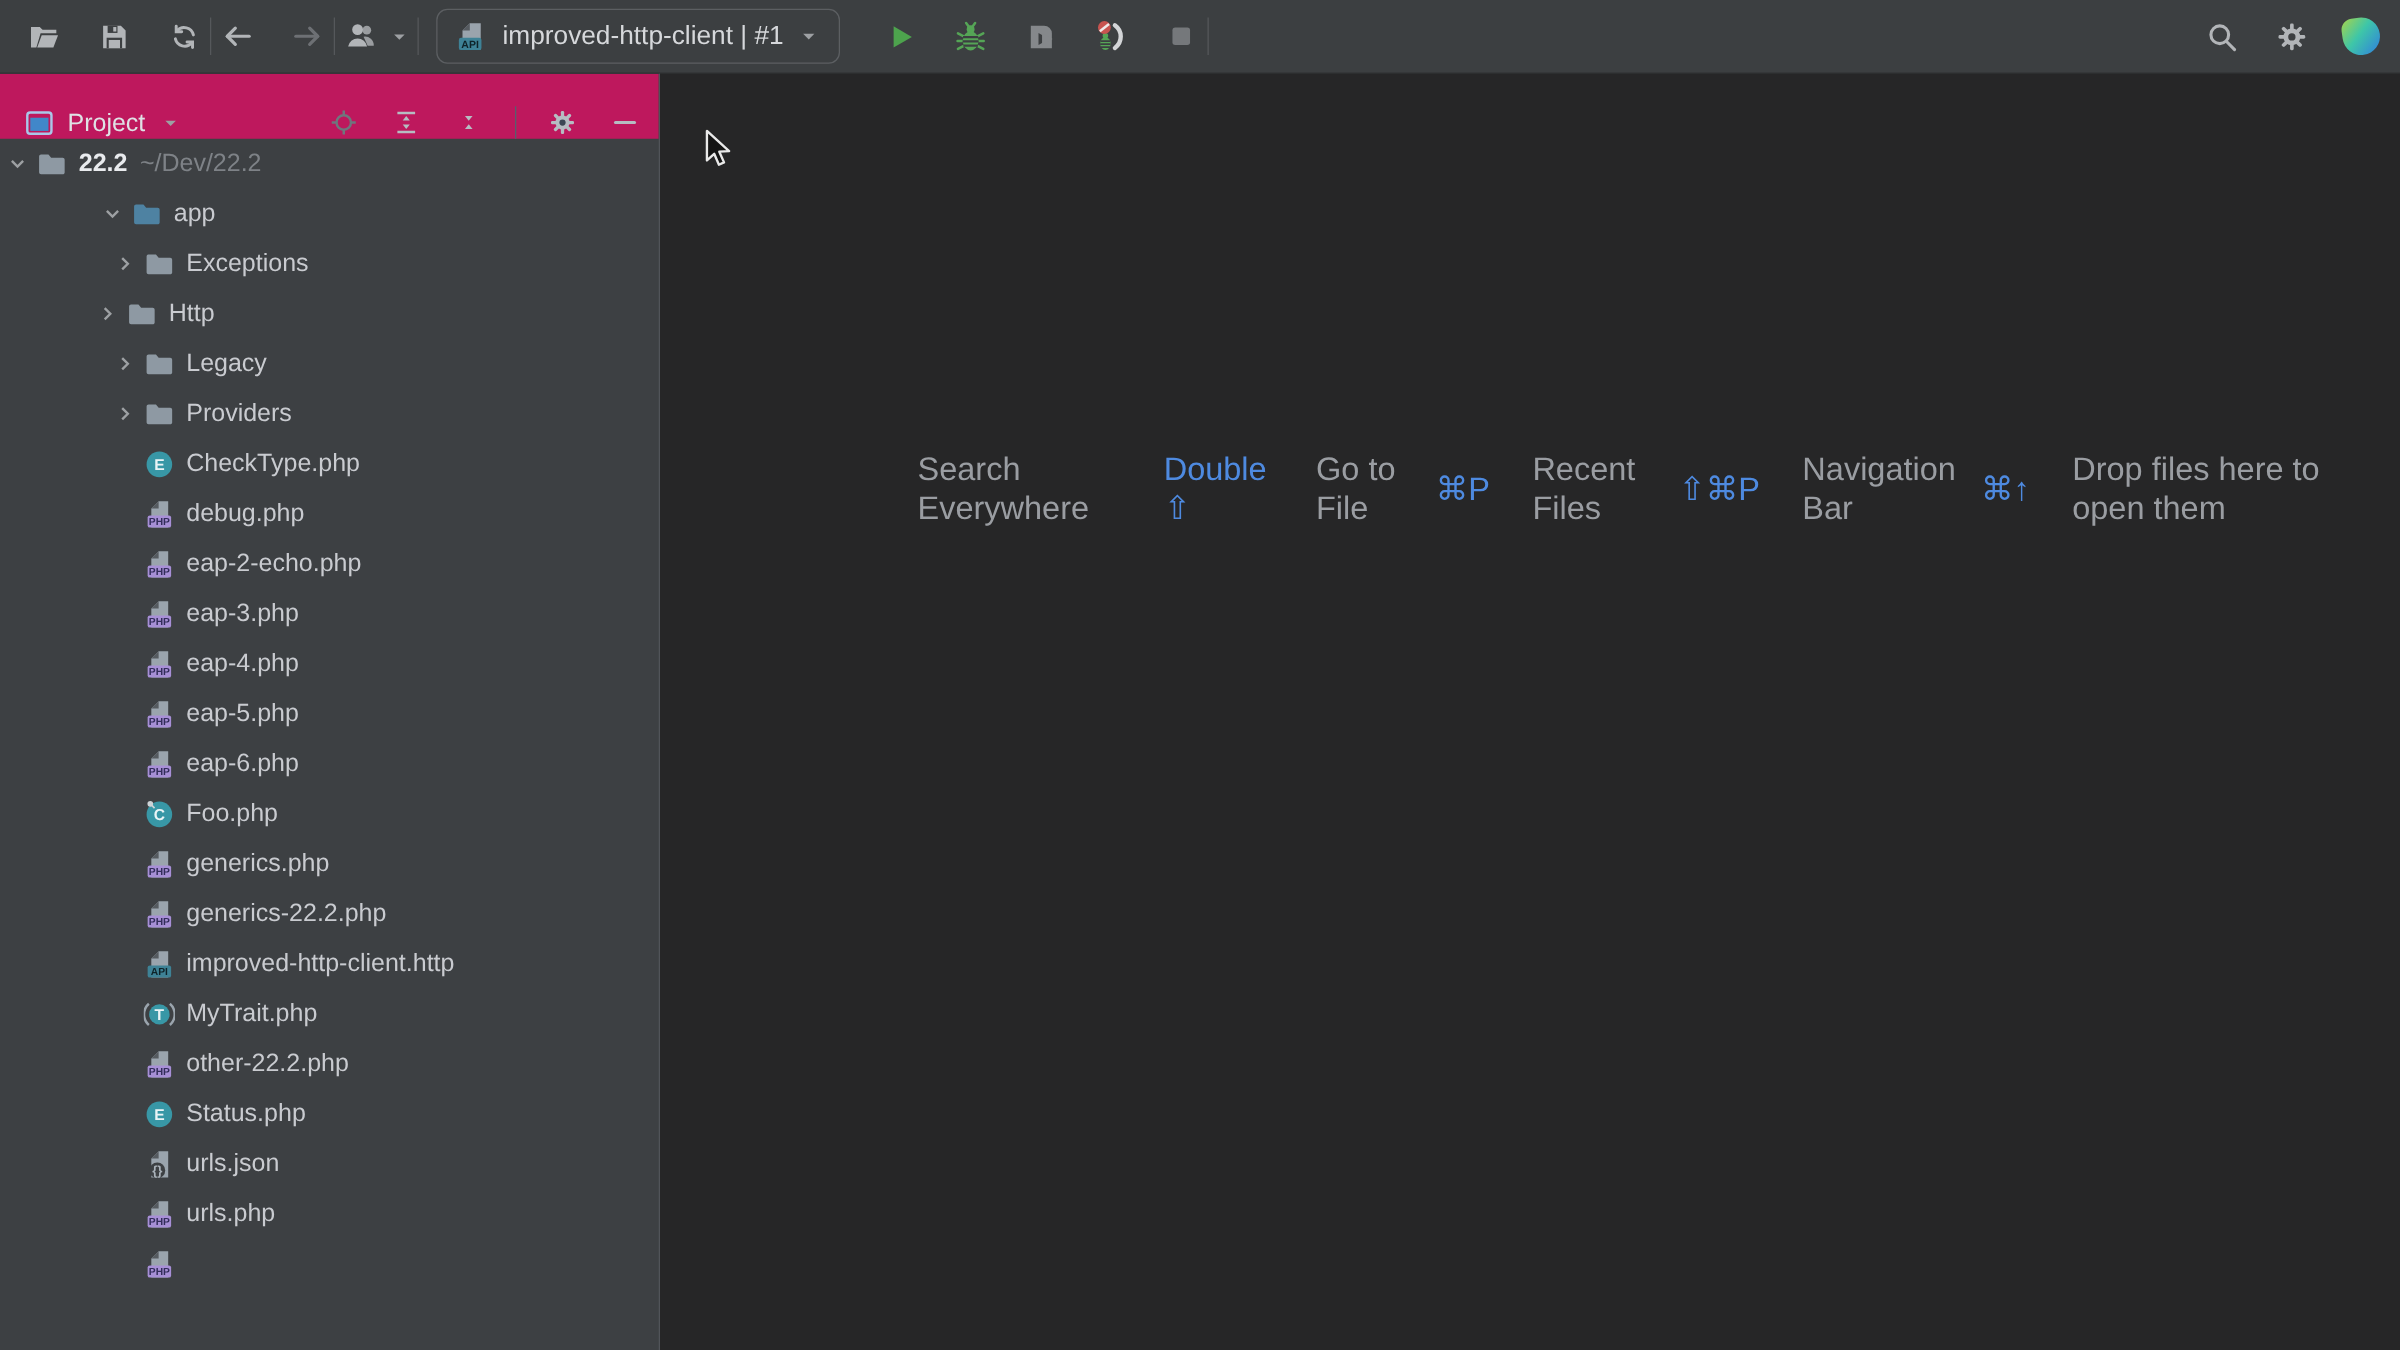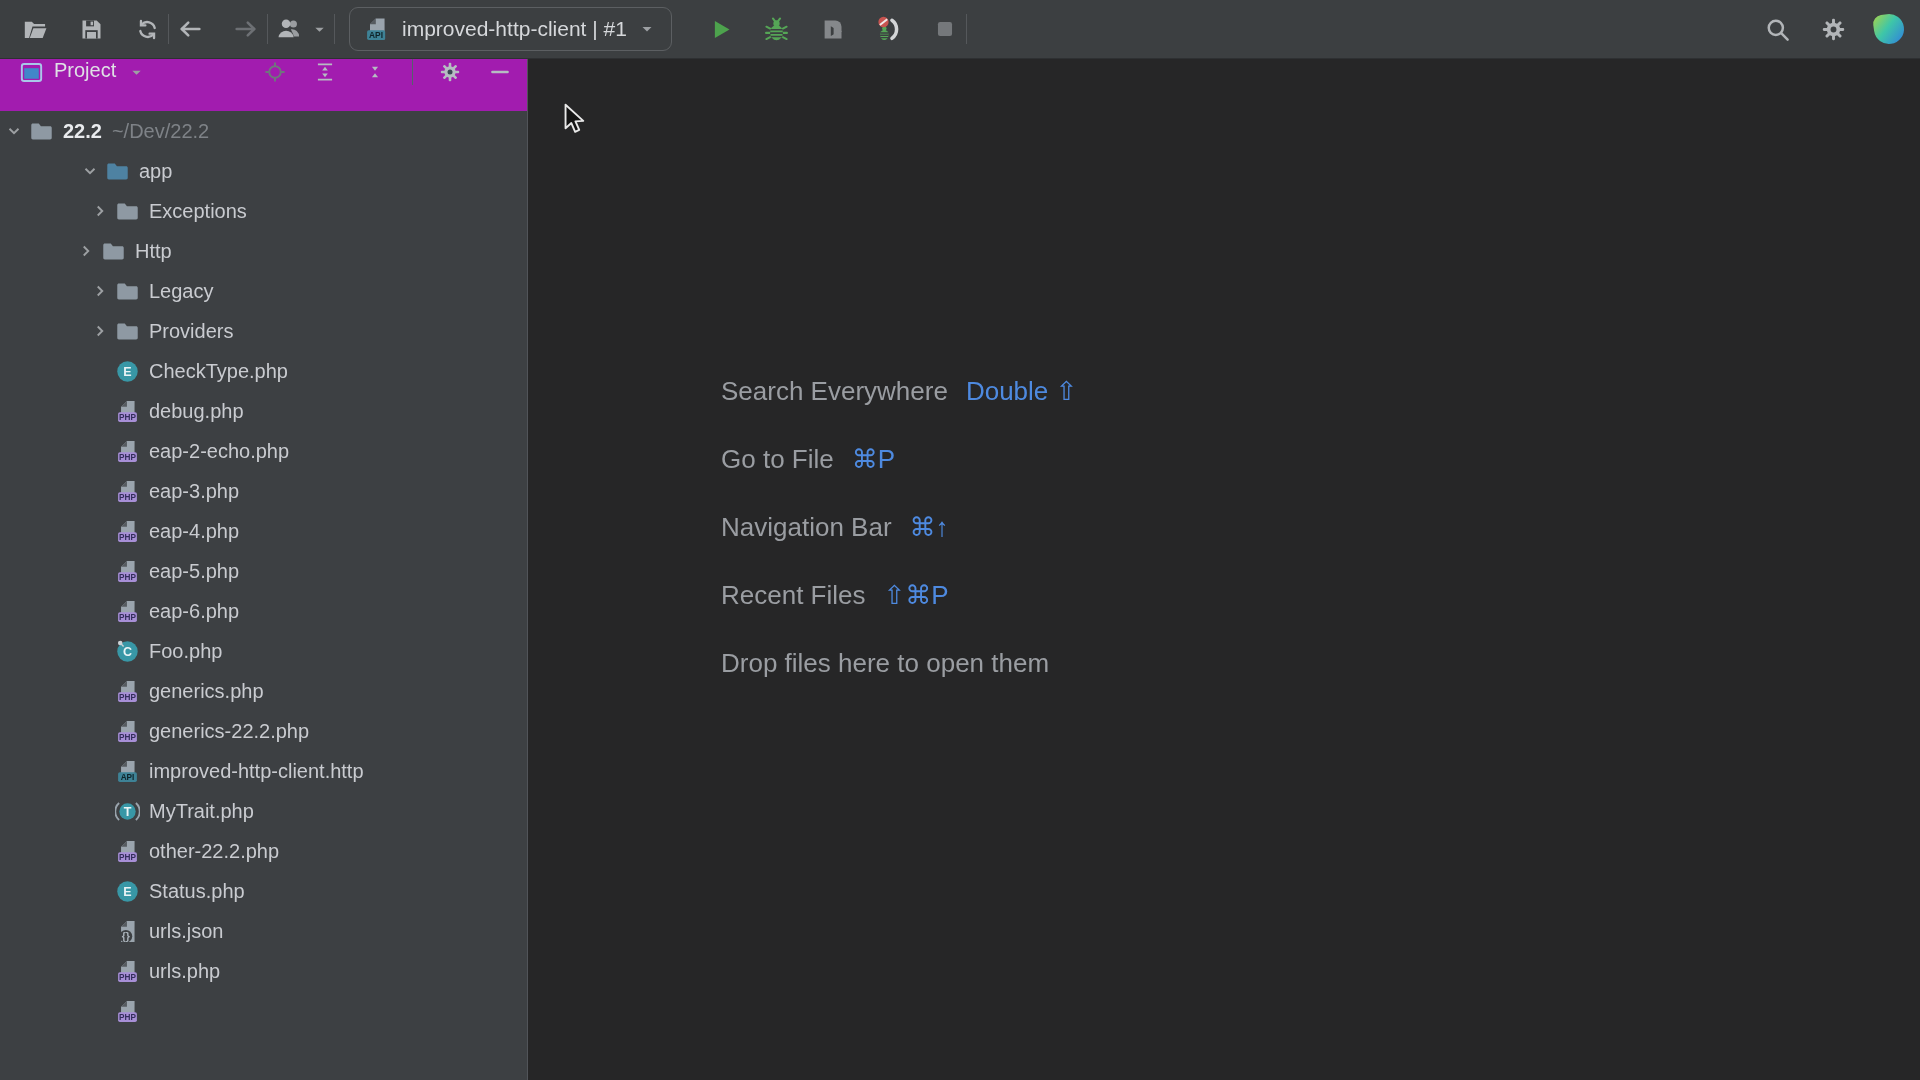--- a/index.html
+++ b/index.html
@@ -31,39 +31,39 @@
     background:linear-gradient(135deg,#a8d44a 0%,#3ec6a8 45%,#2f7de1 100%);
     transform:rotate(-8deg);
   }
   
   .panel{
     position:absolute;left:0;top:59px;width:527px;height:1021px;
     background:#3d4043;border-right:1px solid #515459;
     overflow:hidden;
   }
   .panel-header{
-    height:52px;background:#a21caf;display:flex;align-items:flex-start;
+    height:52px;background:#be185d;display:flex;align-items:flex-end;
     padding:0 14px 0 18px;
   }
   .panel-title{color:#dfe1e5;font-size:20px;margin:0 10px 0 10px;}
   .ph-icons{display:flex;align-items:center;gap:24px;margin-left:auto;}
   .ph-btn{display:flex;align-items:center;justify-content:center;width:26px;height:26px;}
   .ph-divider{width:1px;height:26px;background:#55606d;}
   .tree{position:absolute;left:0;top:52px;right:0;bottom:0;overflow:hidden;}
   .tree-row{
     height:40px;display:flex;align-items:center;cursor:pointer;white-space:nowrap;
   }
   .tree-chevron{width:28px;height:24px;display:flex;align-items:center;justify-content:center;flex:0 0 auto;}
   .tree-icon{width:26px;height:26px;margin-right:9px;display:flex;align-items:center;justify-content:center;flex:0 0 auto;}
   .tree-label{color:#c9cbd0;font-size:20px;}
   .tree-label.bold{font-weight:700;color:#e9ebee;}
   .tree-secondary{color:#7e8287;font-size:20px;margin-left:10px;}
   
   .editor{position:absolute;left:528px;top:59px;right:0;bottom:0;background:#262627;}
-  .hints{position:absolute;left:193px;top:315px;display:flex;flex-direction:column;gap:34px;}
+  .hints{position:absolute;left:206px;top:315px;display:flex;flex-direction:row;gap:34px;}
   .hint-row{display:flex;align-items:center;gap:18px;height:34px;}
   .hint-label,.drop-hint{color:#9a9da2;font-size:26px;}
   .hint-key{color:#4e8ae0;font-size:26px;}
   .mouse-cursor{position:absolute;left:34px;top:44px;}
 </style>
 </head>
 <body>
 
 <div class="toolbar">
   <div class="tb-group tb-left">
@@ -566,22 +566,22 @@
   <div class="hints">
       <div class="hint-row">
         <span class="hint-label">Search Everywhere</span>
         <span class="hint-key">Double ⇧</span>
       </div>
       <div class="hint-row">
         <span class="hint-label">Go to File</span>
         <span class="hint-key">⌘P</span>
       </div>
       <div class="hint-row">
+        <span class="hint-label">Recent Files</span>
+        <span class="hint-key">⇧⌘P</span>
+      </div>
+      <div class="hint-row">
         <span class="hint-label">Navigation Bar</span>
         <span class="hint-key">⌘↑</span>
-      </div>
-      <div class="hint-row">
-        <span class="hint-label">Recent Files</span>
-        <span class="hint-key">⇧⌘P</span>
       </div>
       <div class="drop-hint" style="height: 34px; display: flex; align-items: center;">Drop files here to open them</div>
     </div>
 </div>
 
 </body></html>

